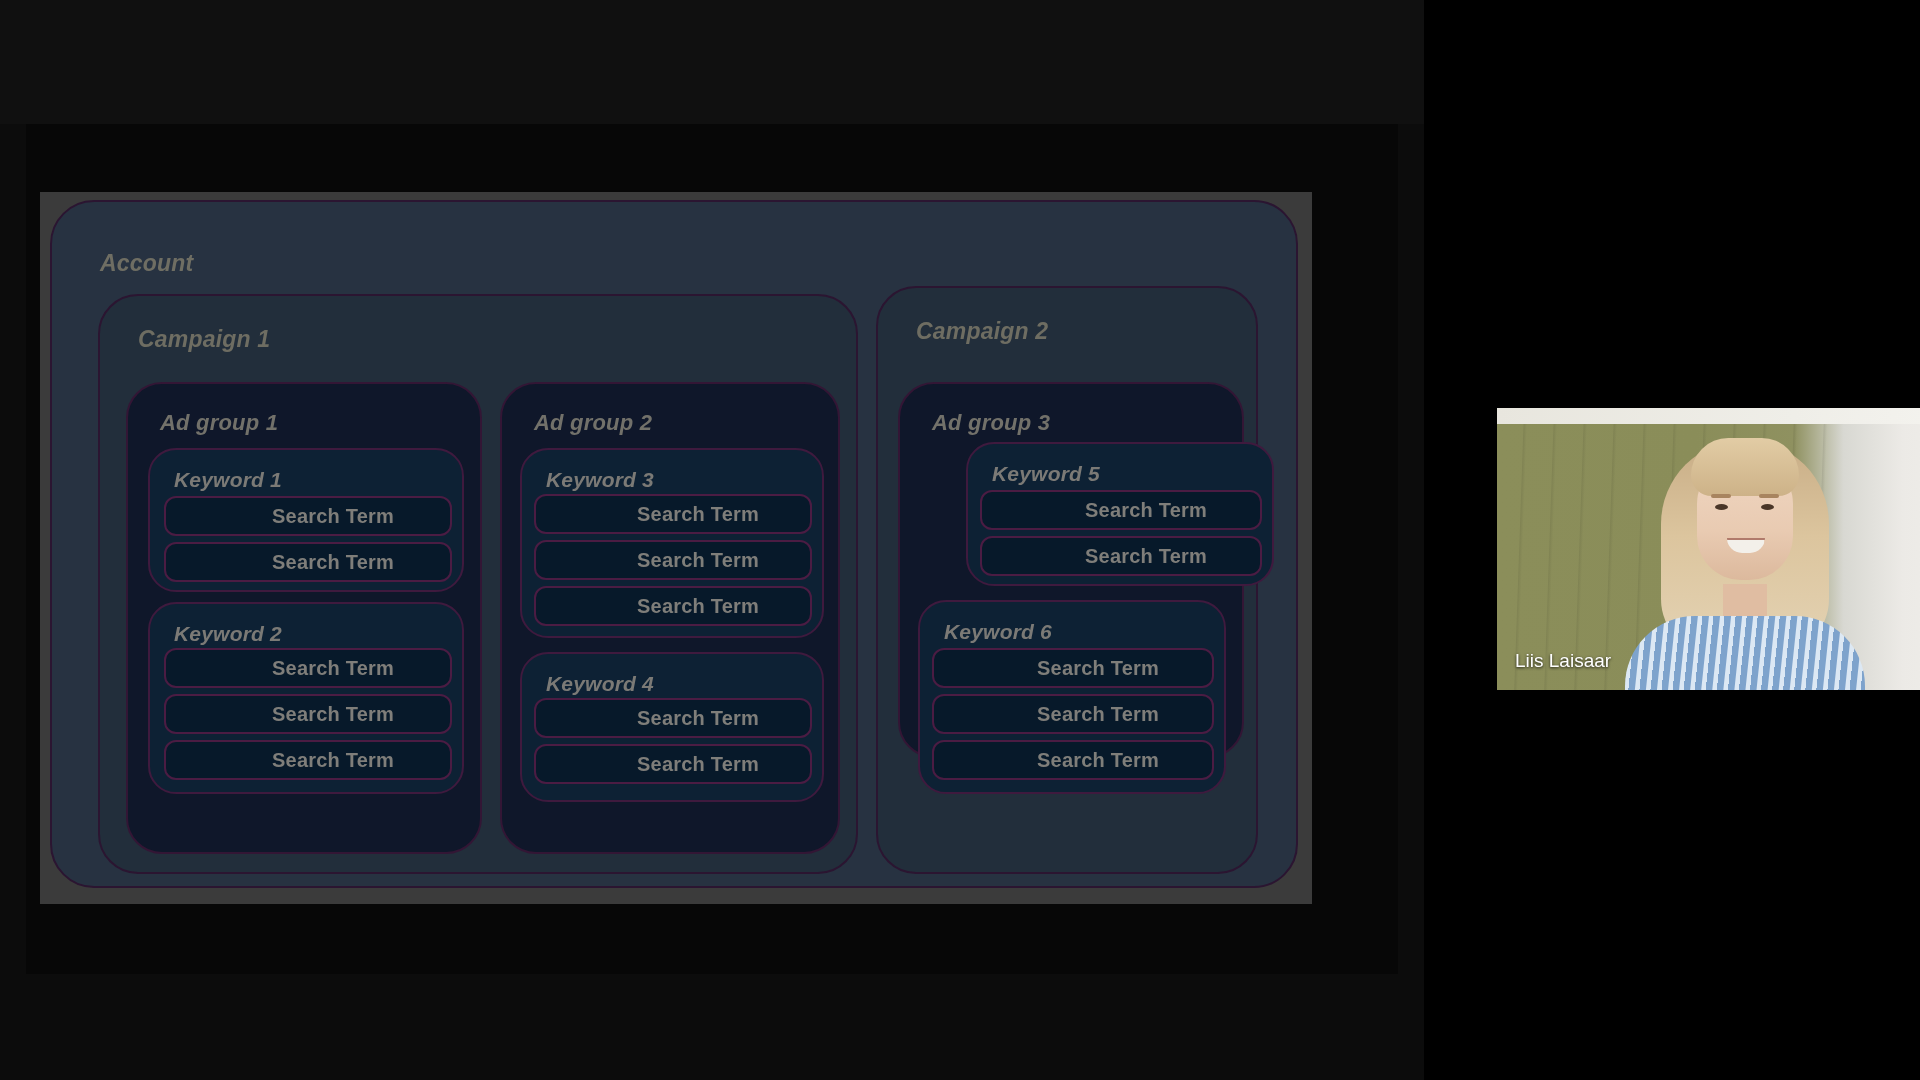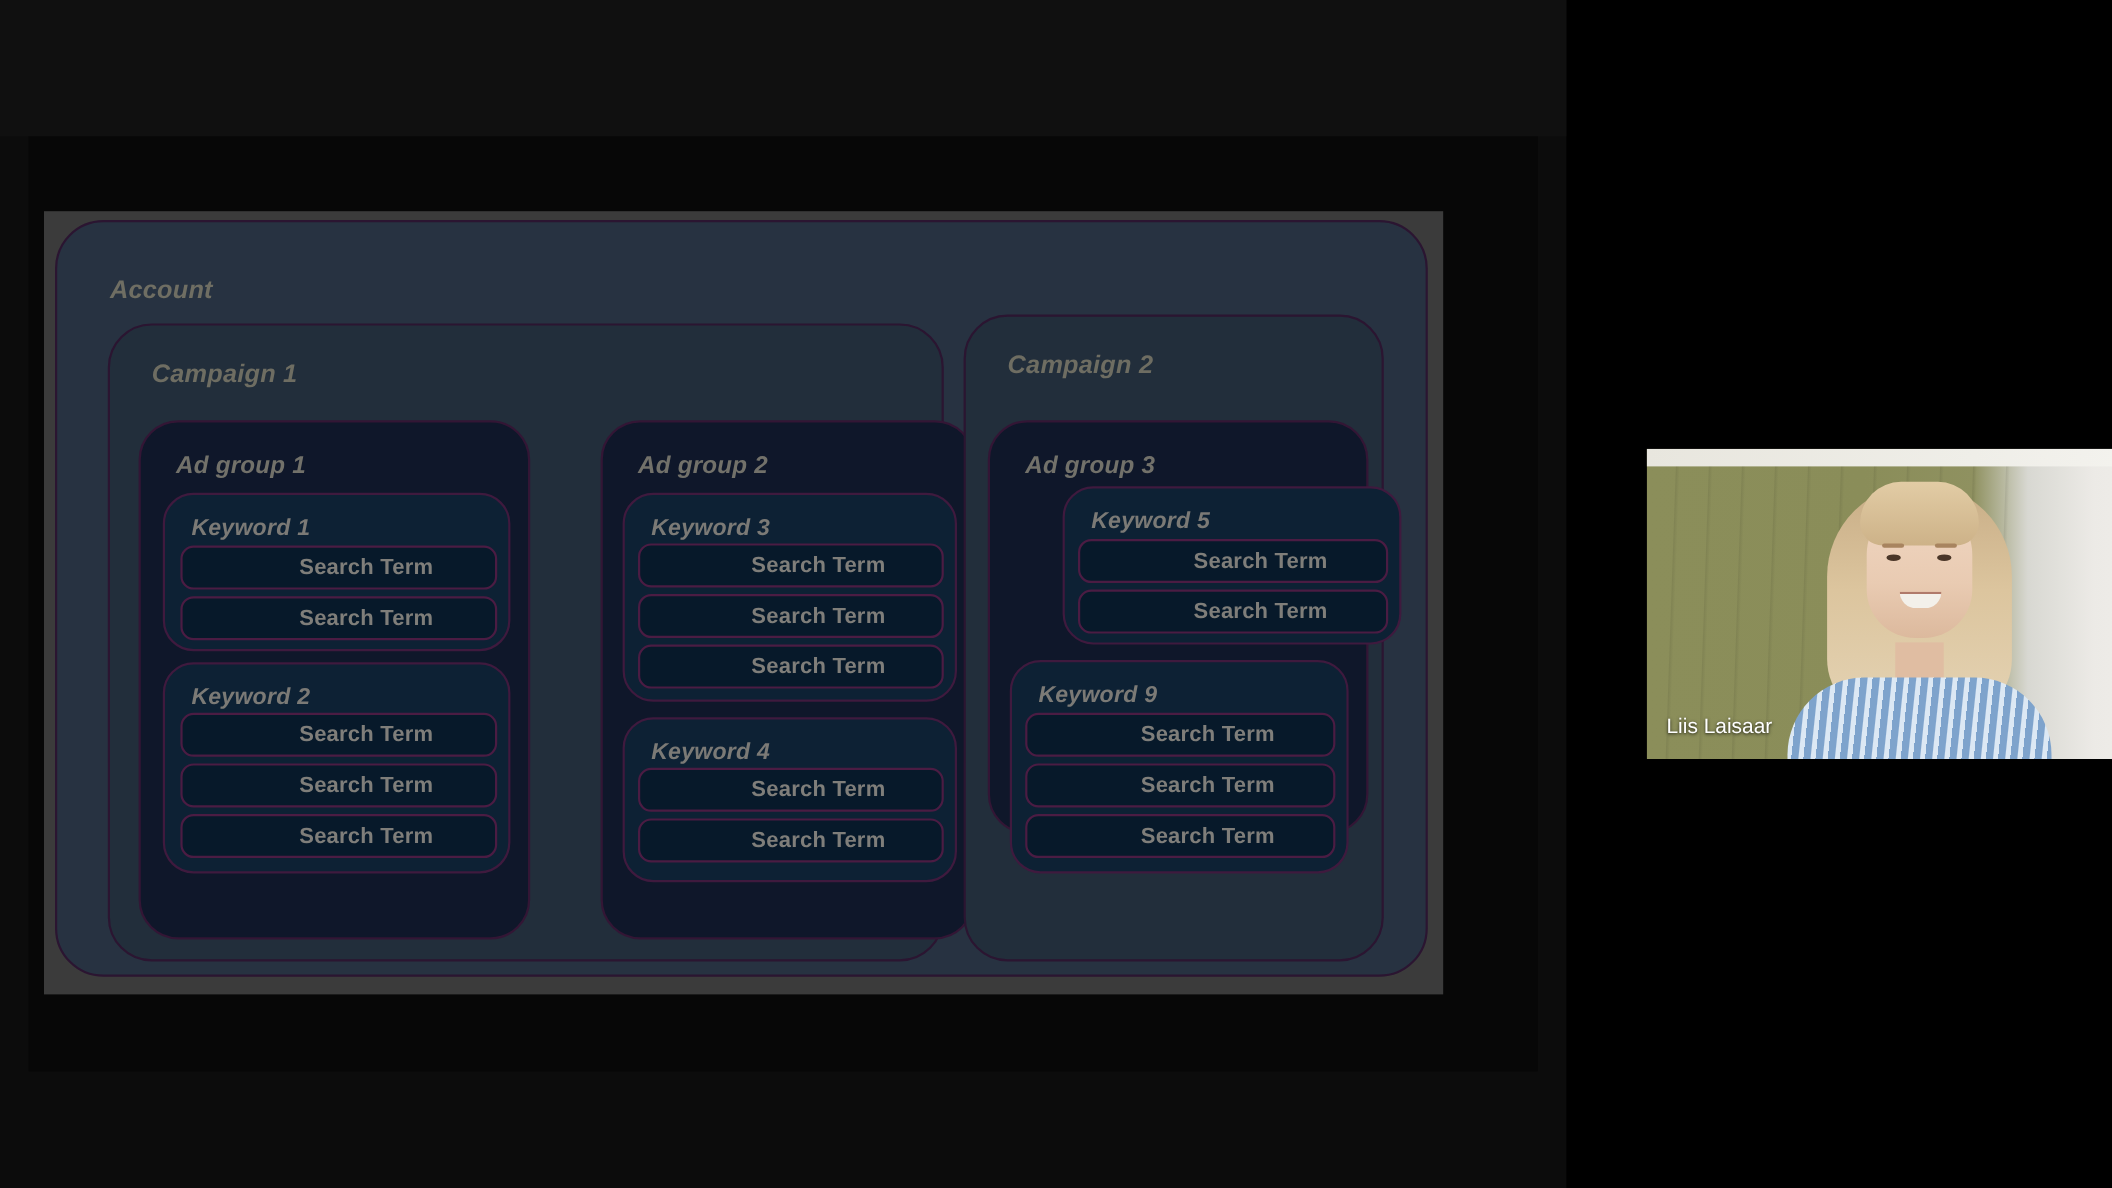--- a/index.html
+++ b/index.html
@@ -304,21 +304,21 @@
               </div>
               <div class="box lvl-term" style="left:14px; top:90px; width:288px; height:40px;">
                 <span class="term-label">Search Term</span>
               </div>
               <div class="box lvl-term" style="left:14px; top:136px; width:288px; height:40px;">
                 <span class="term-label">Search Term</span>
               </div>
             </div>
           </div>
 
-          <div class="box lvl-adgroup" style="left:400px; top:86px; width:340px; height:472px;margin-left:46px;">
+          <div class="box lvl-adgroup" style="left:400px; top:86px; width:340px; height:472px;">
             <div class="box-label">Ad group 2</div>
 
             <div class="box lvl-keyword" style="left:18px; top:64px; width:304px; height:190px;">
               <div class="box-label">Keyword 3</div>
               <div class="box lvl-term" style="left:12px; top:44px; width:278px; height:40px;">
                 <span class="term-label">Search Term</span>
               </div>
               <div class="box lvl-term" style="left:12px; top:90px; width:278px; height:40px;">
                 <span class="term-label">Search Term</span>
               </div>
@@ -349,21 +349,21 @@
               <div class="box-label">Keyword 5</div>
               <div class="box lvl-term" style="left:12px; top:46px; width:282px; height:40px;">
                 <span class="term-label">Search Term</span>
               </div>
               <div class="box lvl-term" style="left:12px; top:92px; width:282px; height:40px;">
                 <span class="term-label">Search Term</span>
               </div>
             </div>
 
             <div class="box lvl-keyword" style="left:18px; top:216px; width:308px; height:194px;">
-              <div class="box-label">Keyword 9</div>
+              <div class="box-label">Keyword 6</div>
               <div class="box lvl-term" style="left:12px; top:46px; width:282px; height:40px;">
                 <span class="term-label">Search Term</span>
               </div>
               <div class="box lvl-term" style="left:12px; top:92px; width:282px; height:40px;">
                 <span class="term-label">Search Term</span>
               </div>
               <div class="box lvl-term" style="left:12px; top:138px; width:282px; height:40px;">
                 <span class="term-label">Search Term</span>
               </div>
             </div>

